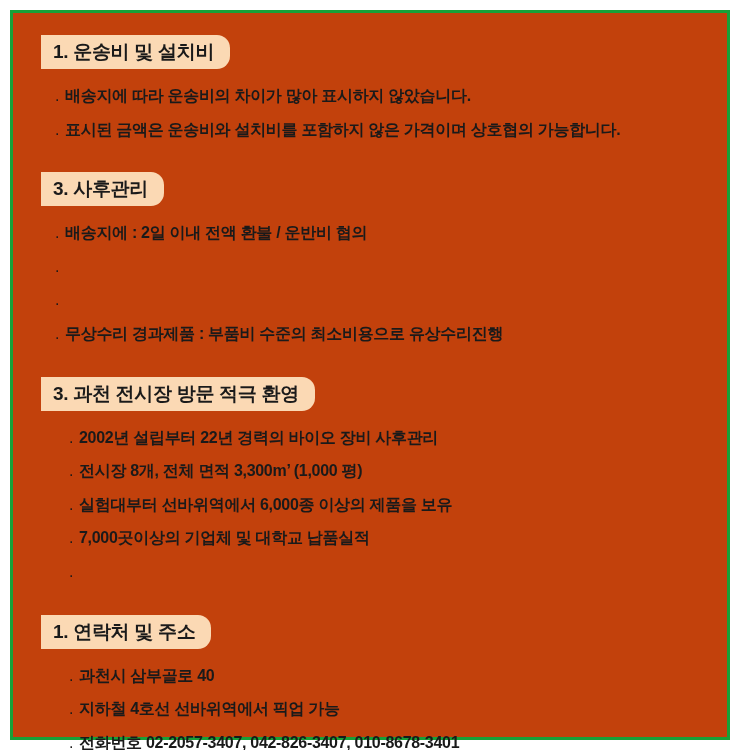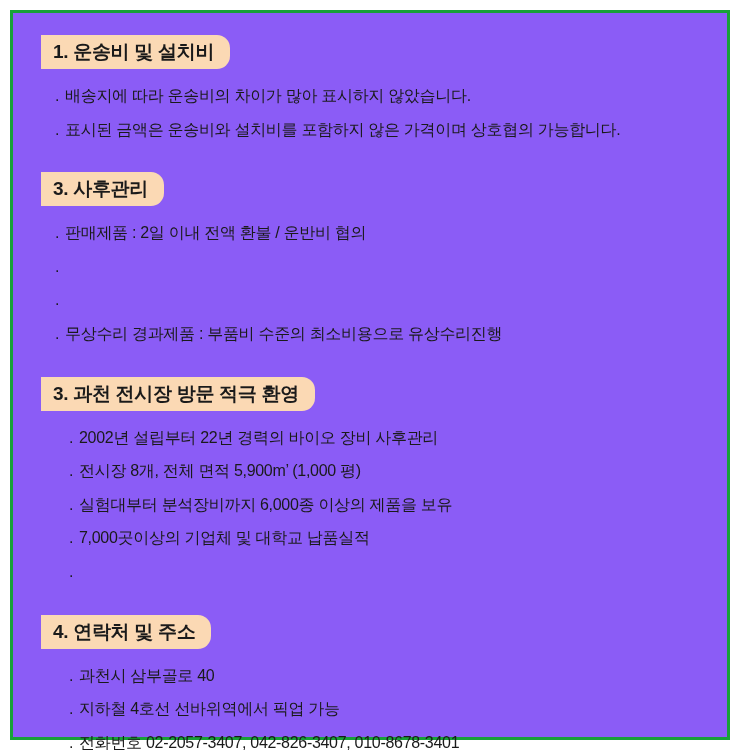--- a/index.html
+++ b/index.html
@@ -17,21 +17,21 @@
     width: 740px;
     height: 750px;
     padding: 10px;
     background: #ffffff;
   }
   .frame {
     box-sizing: border-box;
     width: 100%;
     height: 100%;
     border: 3px solid #18a038;
-    background: #8b5cf6;
+    background: #c2410c;
     padding: 22px 18px 10px 18px;
   }
   .section {
     margin-bottom: 26px;
   }
   .section:last-child {
     margin-bottom: 0;
   }
   .section-heading {
     display: inline-block;
@@ -62,20 +62,21 @@
   }
   .bullet-dot {
     width: 16px;
     flex: 0 0 16px;
     text-align: center;
     color: #1a1a1a;
     font-size: 16px;
   }
   .bullet-text {
     flex: 1 1 auto;
+    font-weight: bold;
   }
   
   .indent-1 { margin-left: 18px; }
   .indent-2 { margin-left: 32px; }
 </style>
 </head>
 <body>
 
 <div class="page">
   <div class="frame">
@@ -92,21 +93,21 @@
           <span class="bullet-text">표시된 금액은 운송비와 설치비를 포함하지 않은 가격이며 상호협의 가능합니다.</span>
         </li>
       </ul>
     </div>
 
     <div class="section">
       <div class="section-heading">3. 사후관리</div>
       <ul class="bullets indent-1">
         <li class="bullet">
           <span class="bullet-dot">.</span>
-          <span class="bullet-text">판매제품 : 2일 이내 전액 환불 / 운반비 협의</span>
+          <span class="bullet-text">배송지에 : 2일 이내 전액 환불 / 운반비 협의</span>
         </li>
         <li class="bullet">
           <span class="bullet-dot">.</span>
         </li>
         <li class="bullet">
           <span class="bullet-dot">.</span>
         </li>
         <li class="bullet">
           <span class="bullet-dot">.</span>
           <span class="bullet-text">무상수리 경과제품 : 부품비 수준의 최소비용으로 유상수리진행</span>
@@ -116,38 +117,38 @@
 
     <div class="section">
       <div class="section-heading">3. 과천 전시장 방문 적극 환영</div>
       <ul class="bullets indent-2">
         <li class="bullet">
           <span class="bullet-dot">.</span>
           <span class="bullet-text">2002년 설립부터 22년 경력의 바이오 장비 사후관리</span>
         </li>
         <li class="bullet">
           <span class="bullet-dot">.</span>
-          <span class="bullet-text">전시장 8개, 전체 면적 5,900m’ (1,000 평)</span>
+          <span class="bullet-text">전시장 8개, 전체 면적 3,300m’ (1,000 평)</span>
         </li>
         <li class="bullet">
           <span class="bullet-dot">.</span>
-          <span class="bullet-text">실험대부터 분석장비까지 6,000종 이상의 제품을 보유</span>
+          <span class="bullet-text">실험대부터 선바위역에서 6,000종 이상의 제품을 보유</span>
         </li>
         <li class="bullet">
           <span class="bullet-dot">.</span>
           <span class="bullet-text">7,000곳이상의 기업체 및 대학교 납품실적</span>
         </li>
         <li class="bullet">
           <span class="bullet-dot">.</span>
         </li>
       </ul>
     </div>
 
     <div class="section">
-      <div class="section-heading">4. 연락처 및 주소</div>
+      <div class="section-heading">1. 연락처 및 주소</div>
       <ul class="bullets indent-2">
         <li class="bullet">
           <span class="bullet-dot">.</span>
           <span class="bullet-text">과천시 삼부골로 40</span>
         </li>
         <li class="bullet">
           <span class="bullet-dot">.</span>
           <span class="bullet-text">지하철 4호선 선바위역에서 픽업 가능</span>
         </li>
         <li class="bullet">

